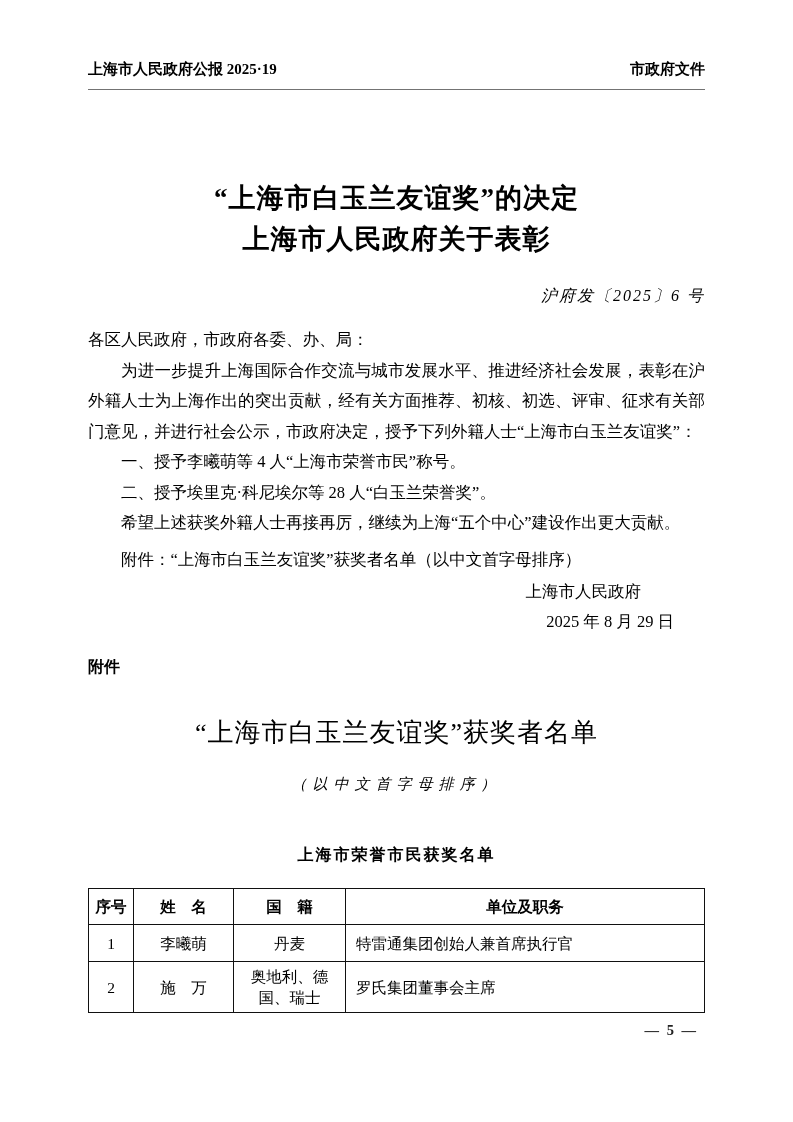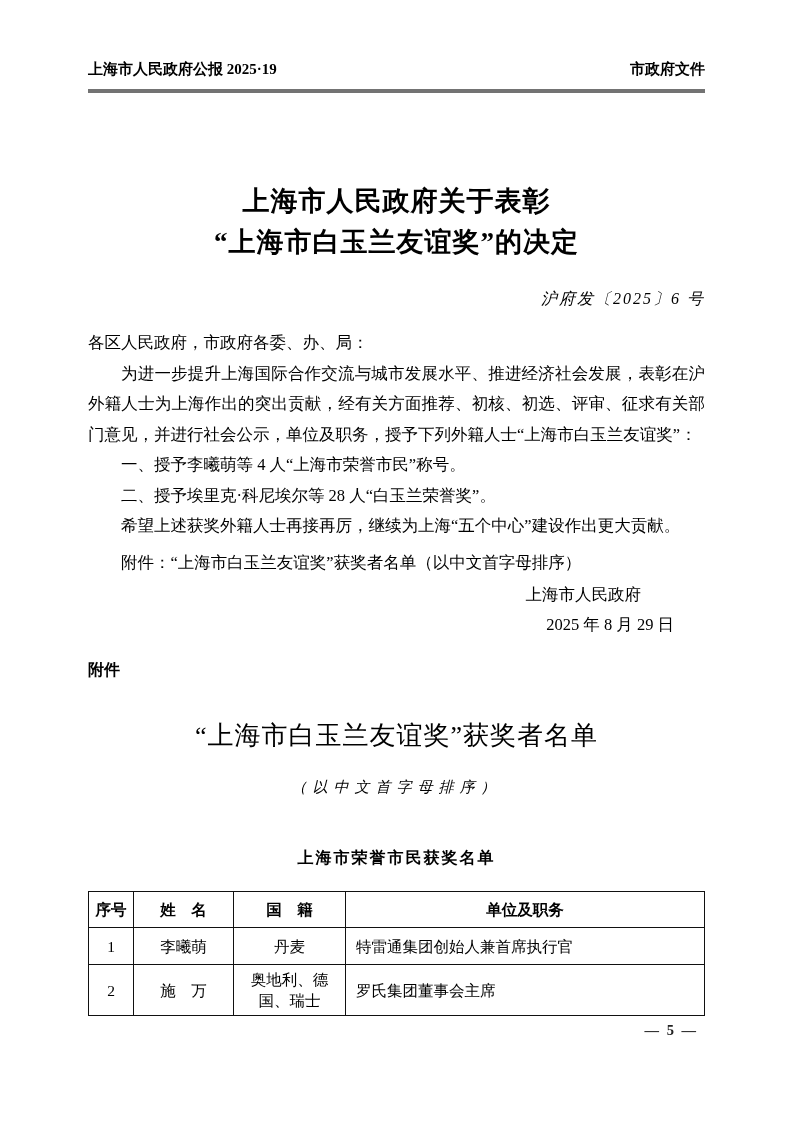--- a/index.html
+++ b/index.html
@@ -12,21 +12,21 @@
     color:#000;
     font-family:"Liberation Serif","DejaVu Serif",serif;
     overflow:hidden;
   }
   .content { padding:0 88px; }
 
   
   .gz-header {
     display:flex; justify-content:space-between; align-items:flex-end;
     padding-top:60px; padding-bottom:10px;
-    border-bottom:4px solid #737373;
+    border-bottom:1px solid #737373;
     font-weight:bold; font-size:15px;
   }
 
   
   .doc-title {
     margin-top:88px;
     text-align:center;
     font-size:27px; font-weight:bold;
     line-height:41px;
     letter-spacing:1px;
@@ -122,29 +122,29 @@
 
 <div class="page">
   <div class="content">
 
     <div class="gz-header">
       <span>上海市人民政府公报 2025·19</span>
       <span>市政府文件</span>
     </div>
 
     <div class="doc-title">
+      <div>“上海市白玉兰友谊奖”的决定</div>
       <div>上海市人民政府关于表彰</div>
-      <div>“上海市白玉兰友谊奖”的决定</div>
     </div>
 
     <div class="doc-number">沪府发〔2025〕6 号</div>
 
     <div class="doc-body">
       <p class="no-indent">各区人民政府，市政府各委、办、局：</p>
-      <p>为进一步提升上海国际合作交流与城市发展水平、推进经济社会发展，表彰在沪外籍人士为上海作出的突出贡献，经有关方面推荐、初核、初选、评审、征求有关部门意见，并进行社会公示，单位及职务，授予下列外籍人士“上海市白玉兰友谊奖”：</p>
+      <p>为进一步提升上海国际合作交流与城市发展水平、推进经济社会发展，表彰在沪外籍人士为上海作出的突出贡献，经有关方面推荐、初核、初选、评审、征求有关部门意见，并进行社会公示，市政府决定，授予下列外籍人士“上海市白玉兰友谊奖”：</p>
       <p>一、授予李曦萌等 4 人“上海市荣誉市民”称号。</p>
       <p>二、授予埃里克·科尼埃尔等 28 人“白玉兰荣誉奖”。</p>
       <p>希望上述获奖外籍人士再接再厉，继续为上海“五个中心”建设作出更大贡献。</p>
     </div>
 
     <div class="attachment-note">附件：“上海市白玉兰友谊奖”获奖者名单（以中文首字母排序）</div>
 
     <div class="signature">上海市人民政府</div>
     <div class="sign-date">2025 年 8 月 29 日</div>
 

